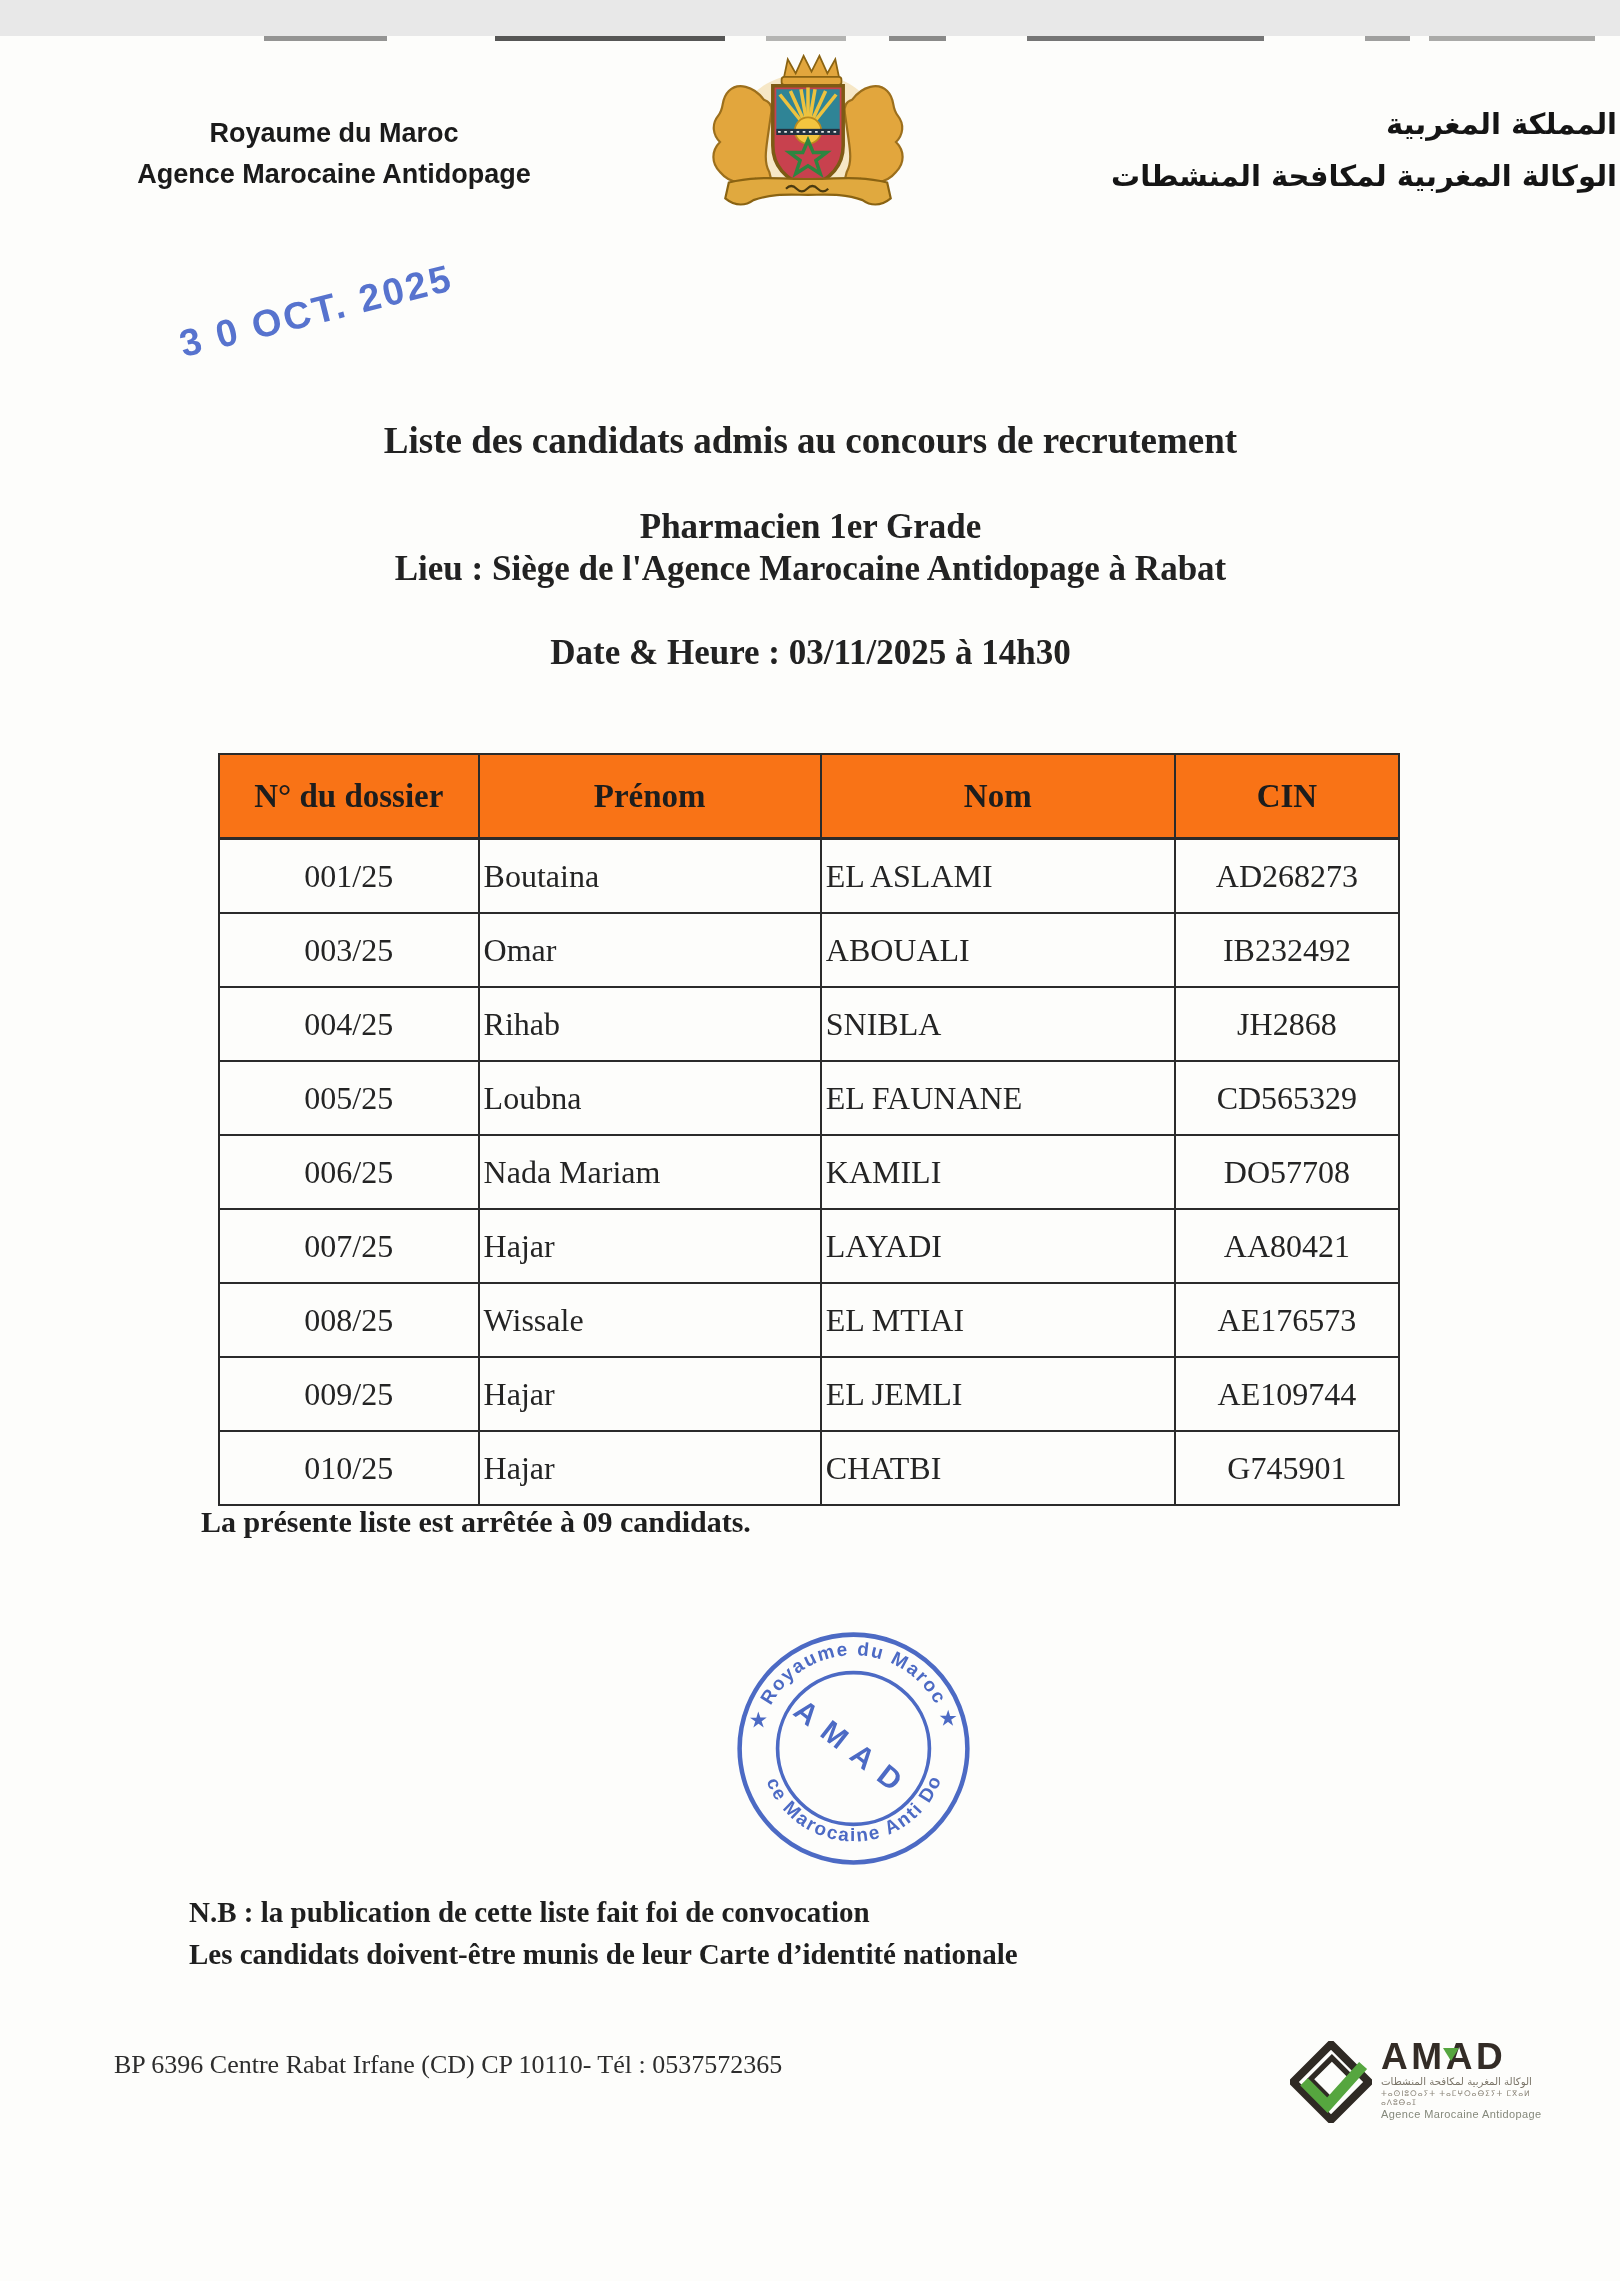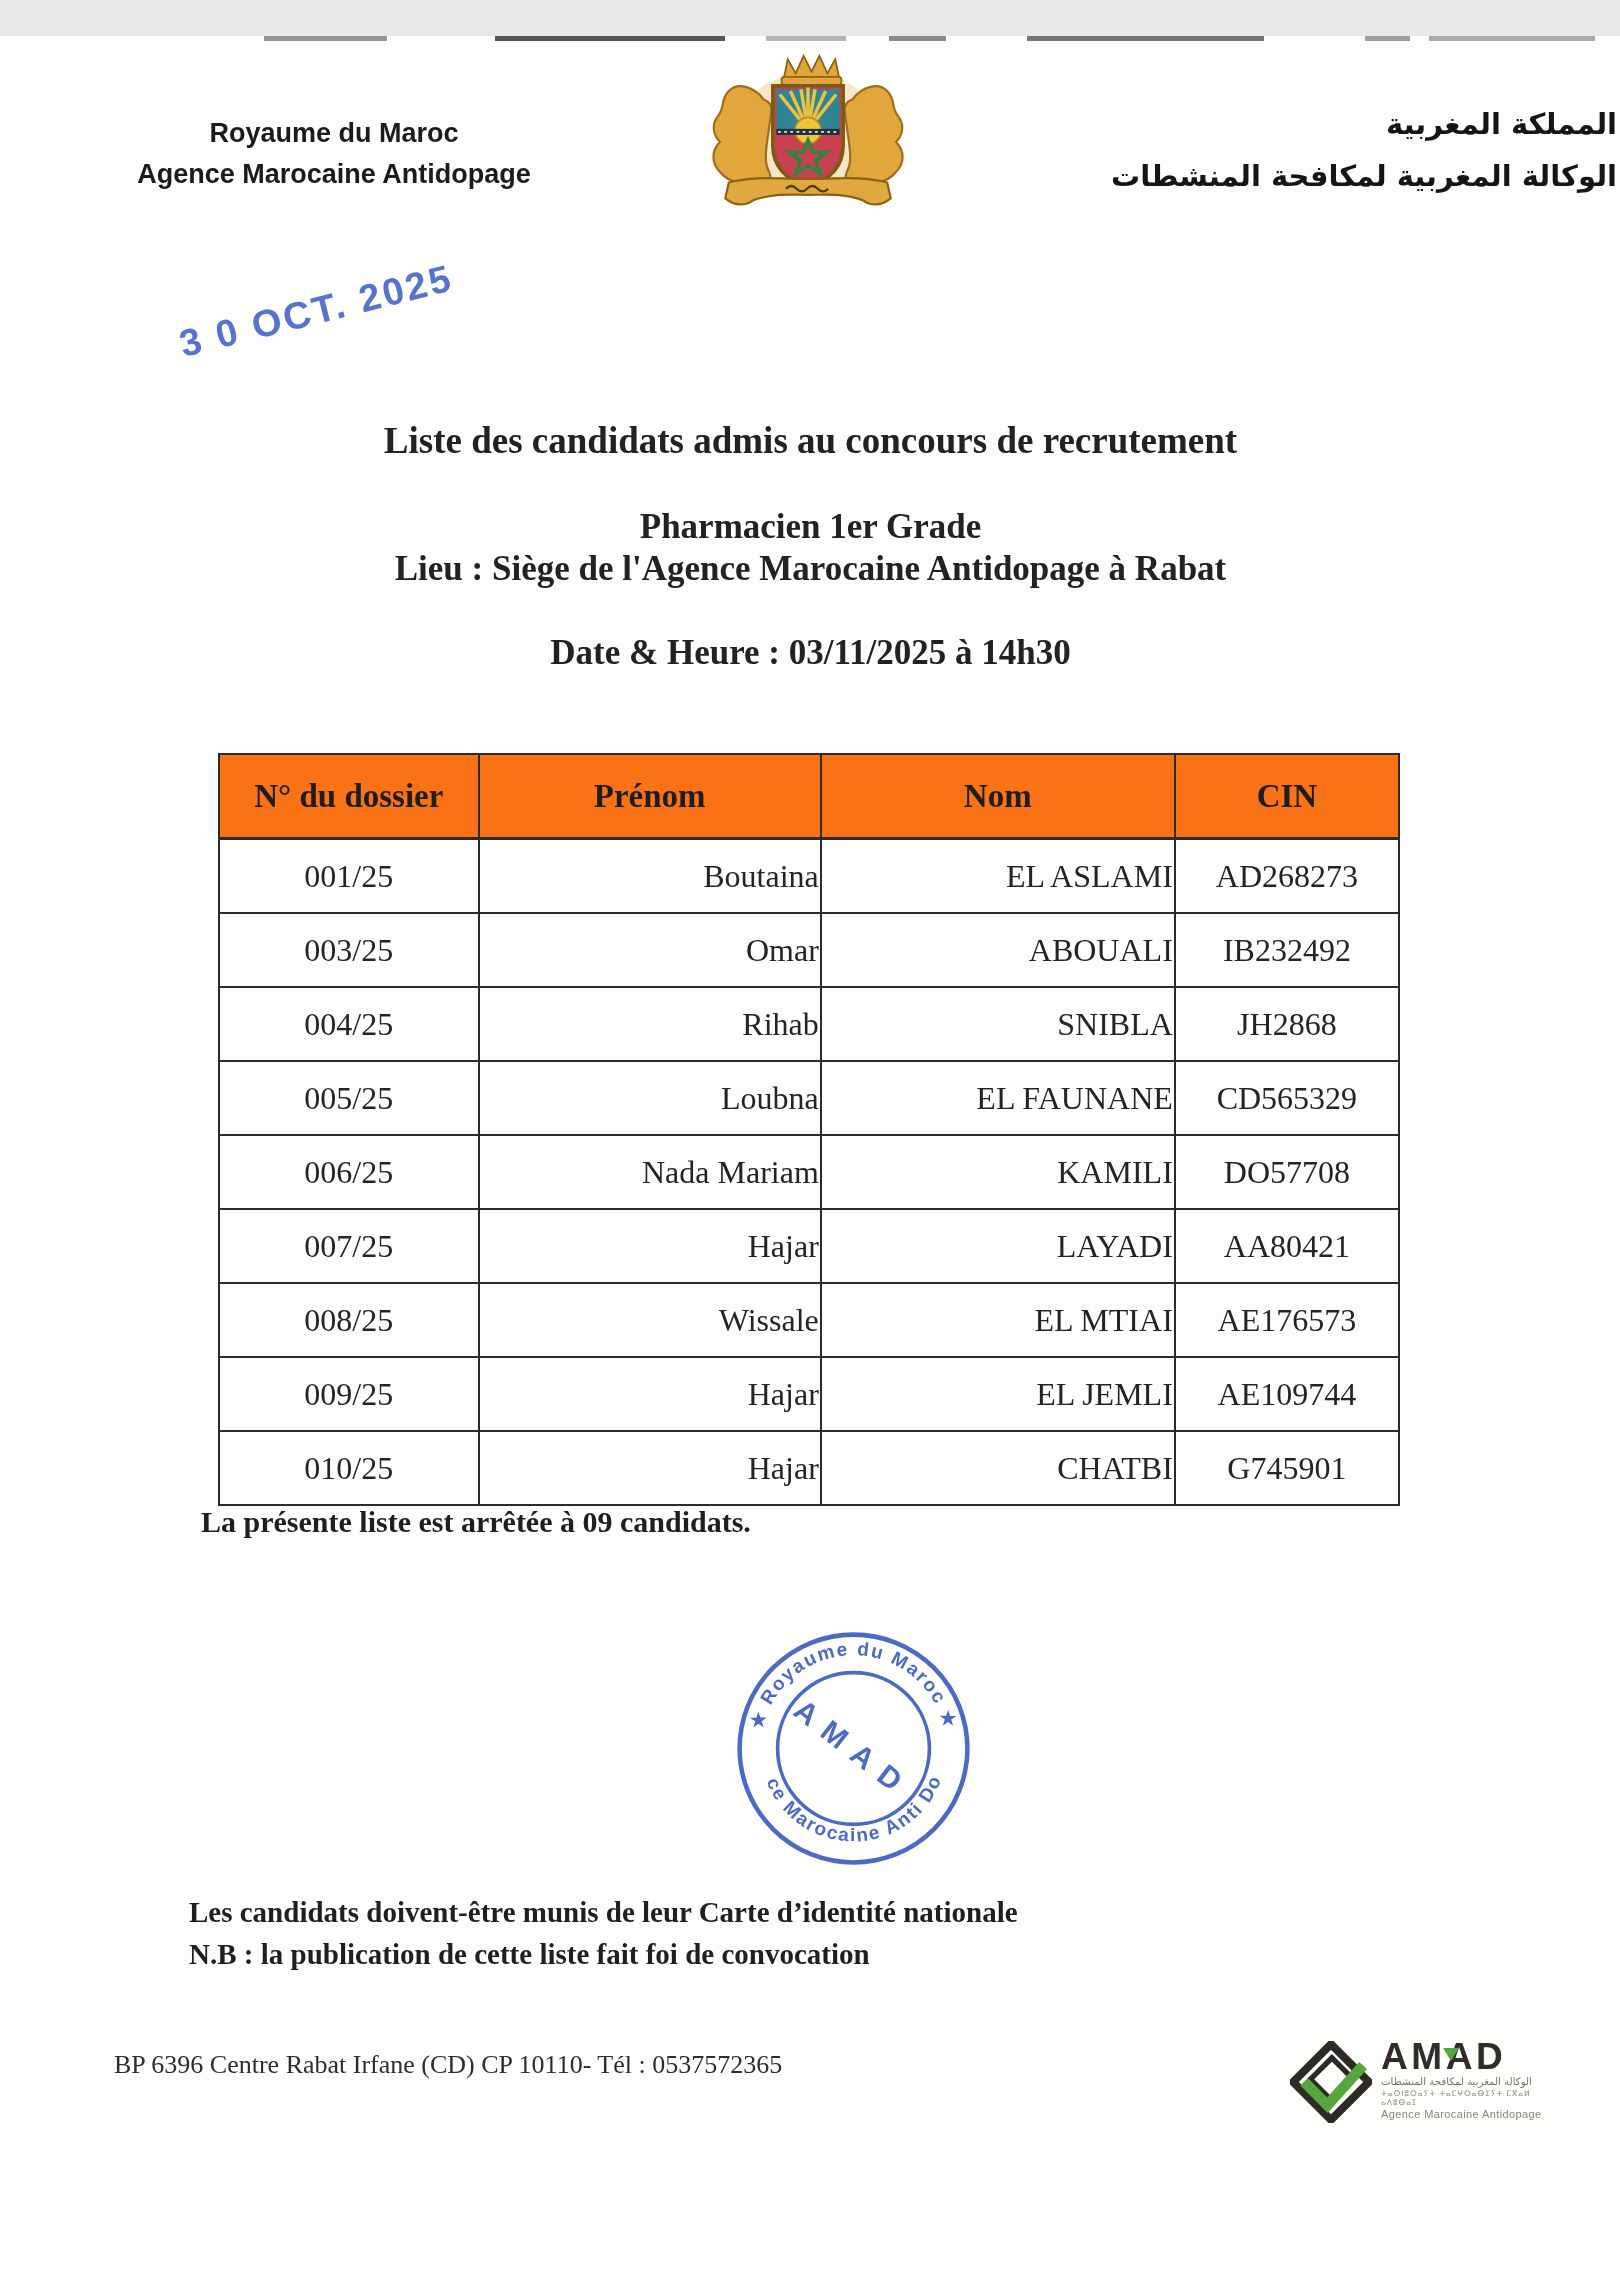--- a/index.html
+++ b/index.html
@@ -55,21 +55,21 @@
   .table-wrap{position:absolute;left:218px;top:717px;width:1182px;}
   table{width:100%;border-collapse:collapse;table-layout:fixed;}
   table,th,td{border:2.7px solid #2b2b2b;}
   th{
     height:80px;background:#f97316;
     font-weight:700;font-size:33px;color:#1d1d1d;
     border-bottom-width:3.6px;
   }
   td{height:70px;font-size:32px;color:#242424;}
   .c-doss,.c-cin{text-align:center;}
-  .c-pre,.c-nom{text-align:right;padding-left:19px;}
+  .c-pre,.c-nom{text-align:left;padding-left:4px;}
   
   .closing{position:absolute;left:201px;top:1469px;font-weight:700;font-size:30px;color:#1f1f1f;}
   
   .stamp{position:absolute;left:736px;top:1595px;width:235px;height:235px;opacity:.93;}
   
   .nb{position:absolute;left:189px;top:1855px;font-weight:700;font-size:29px;line-height:42px;color:#1f1f1f;}
   
   .footer-addr{position:absolute;left:114px;top:2010px;font-weight:400;font-size:26px;line-height:37px;color:#2d2d2d;}
   .amad-logo{position:absolute;left:1290px;top:2001px;width:276px;height:98px;display:flex;align-items:flex-start;}
   .amad-logo .mark{width:82px;height:82px;flex:none;margin-top:3.6px;}
@@ -240,22 +240,22 @@
         <textPath href="#arcTop" startOffset="50%" text-anchor="middle">★ Royaume du Maroc ★</textPath>
       </text>
       <text font-family="Liberation Sans, sans-serif" font-size="21" font-weight="700" fill="#3f5fc0" letter-spacing="2">
         <textPath href="#arcBottom" startOffset="50%" text-anchor="middle">Agence Marocaine Anti Dopage</textPath>
       </text>
       <text x="130" y="142" transform="rotate(38 130 130)" text-anchor="middle" font-family="Liberation Sans, sans-serif" font-size="33" font-weight="700" fill="#3f5fc0" letter-spacing="14">AMAD</text>
     </svg>
   </div>
 
   <div class="nb">
+    <div>N.B : la publication de cette liste fait foi de convocation</div>
     <div>Les candidats doivent-être munis de leur Carte d’identité nationale</div>
-    <div>N.B : la publication de cette liste fait foi de convocation</div>
   </div>
 
   <div class="footer-addr">
     <div>BP 6396 Centre Rabat Irfane (CD) CP 10110- Tél : 0537572365</div>
   </div>
 
   <div class="amad-logo">
     <div class="mark">
       <svg viewBox="0 0 92 92" width="82" height="82">
         <rect x="16" y="16" width="60" height="60" transform="rotate(45 46 46)" fill="none" stroke="#2f2a24" stroke-width="9"></rect>

